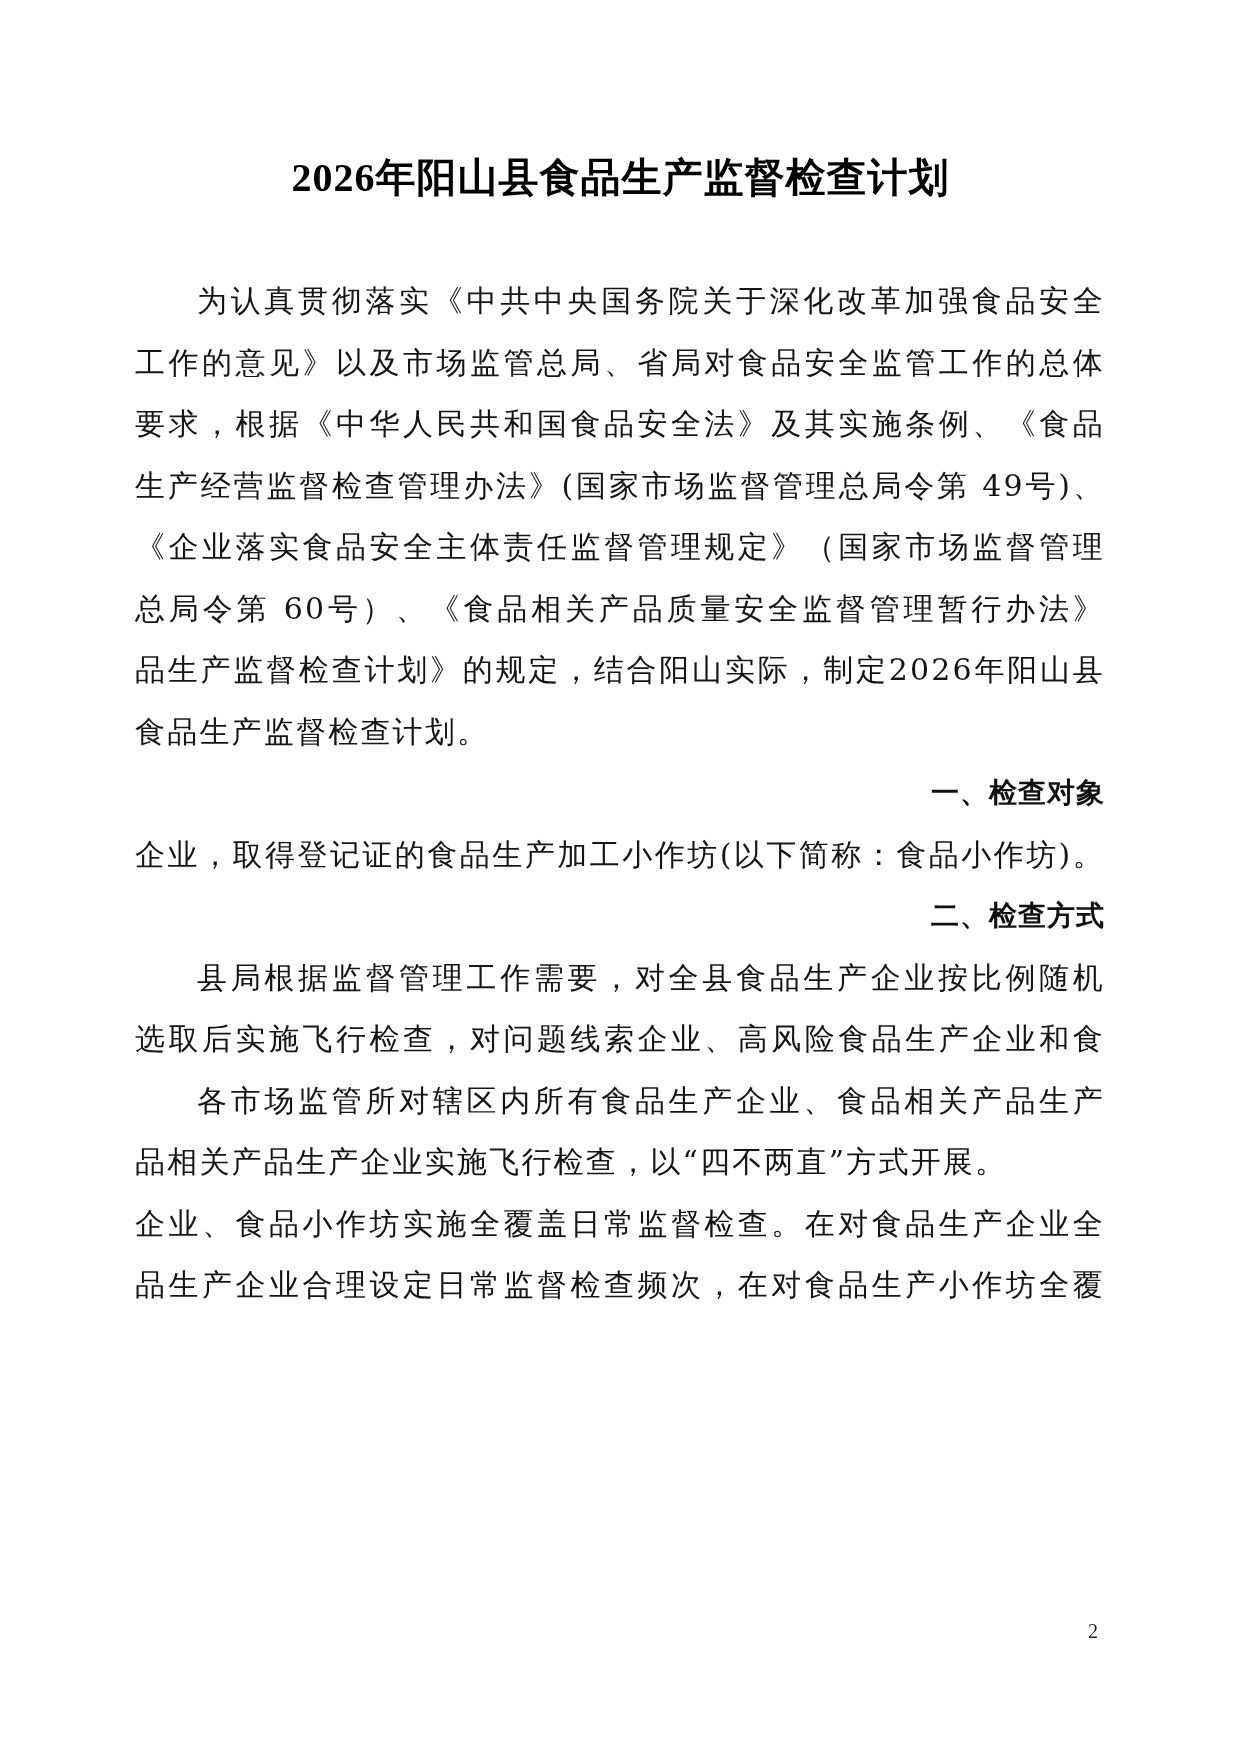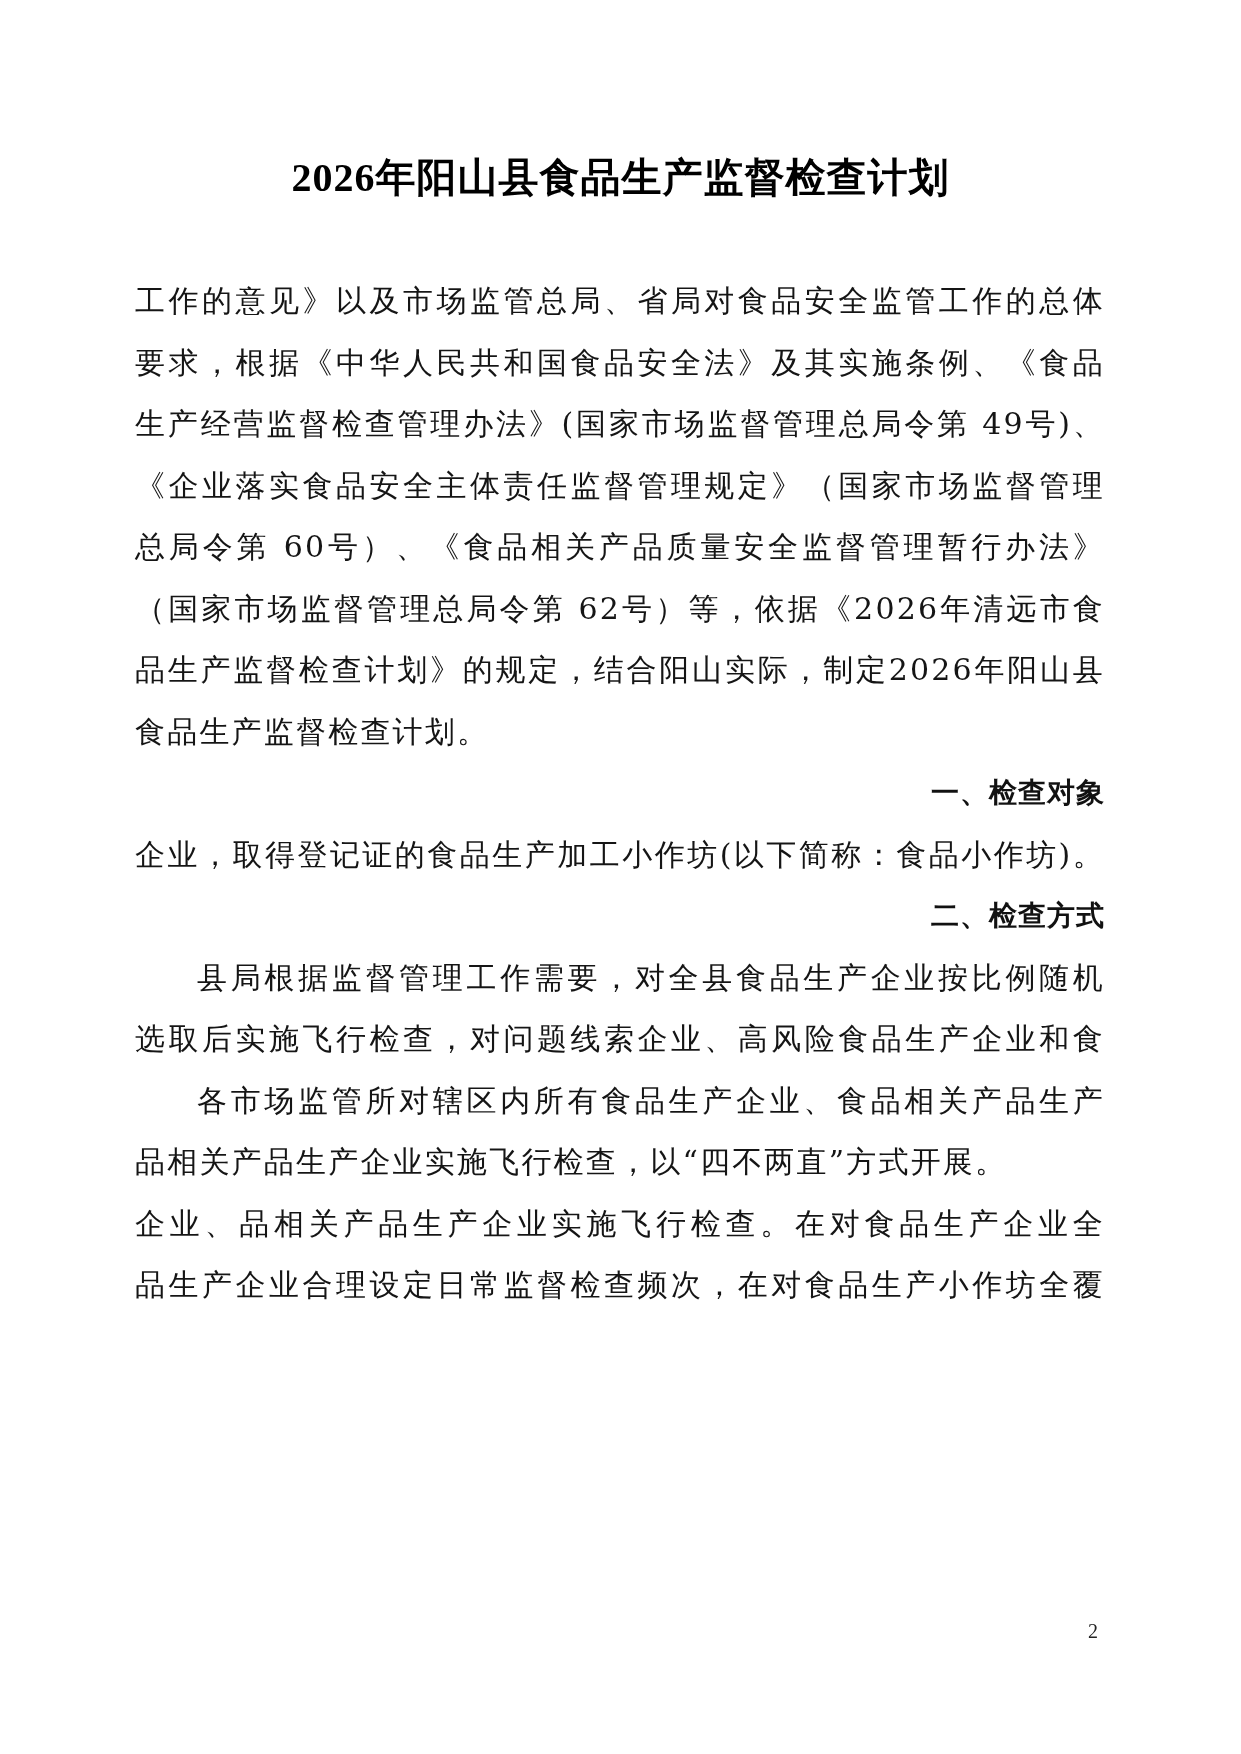--- a/index.html
+++ b/index.html
@@ -17,34 +17,34 @@
   .indent { padding-left:62px;text-align:right; }
   .page-num { position:absolute; left:1088px; top:1620px; font-size:20px;
               font-family:"Liberation Serif",serif; color:#222; }
 </style>
 </head>
 <body>
 
 <div class="title">2026年阳山县食品生产监督检查计划</div>
 
 <div class="body-text" style="top:270px;">
+  <div class="line just indent">为认真贯彻落实《中共中央国务院关于深化改革加强食品安全</div>
   <div class="line just">工作的意见》以及市场监管总局、省局对食品安全监管工作的总体</div>
   <div class="line just">要求，根据《中华人民共和国食品安全法》及其实施条例、《食品</div>
   <div class="line just">生产经营监督检查管理办法》(国家市场监督管理总局令第 49号)、</div>
   <div class="line just">《企业落实食品安全主体责任监督管理规定》（国家市场监督管理</div>
   <div class="line just">总局令第 60号）、《食品相关产品质量安全监督管理暂行办法》</div>
-  <div class="line just">（国家市场监督管理总局令第 62号）等，依据《2026年清远市食</div>
   <div class="line just">品生产监督检查计划》的规定，结合阳山实际，制定2026年阳山县</div>
   <div class="line">食品生产监督检查计划。</div>
 
   <div class="line heading indent">一、检查对象</div>
   <div class="line just">企业，取得登记证的食品生产加工小作坊(以下简称：食品小作坊)。</div>
 
   <div class="line heading indent">二、检查方式</div>
   <div class="line just indent">县局根据监督管理工作需要，对全县食品生产企业按比例随机</div>
   <div class="line just">选取后实施飞行检查，对问题线索企业、高风险食品生产企业和食</div>
   <div class="line just indent">各市场监管所对辖区内所有食品生产企业、食品相关产品生产</div>
   <div class="line">品相关产品生产企业实施飞行检查，以“四不两直”方式开展。</div>
-  <div class="line just">企业、品相关产品生产企业实施飞行检查。在对食品生产企业全</div>
+  <div class="line just">企业、食品小作坊实施全覆盖日常监督检查。在对食品生产企业全</div>
   <div class="line just">品生产企业合理设定日常监督检查频次，在对食品生产小作坊全覆</div>
 </div>
 
 <div class="page-num">2</div>
 
 </body></html>

